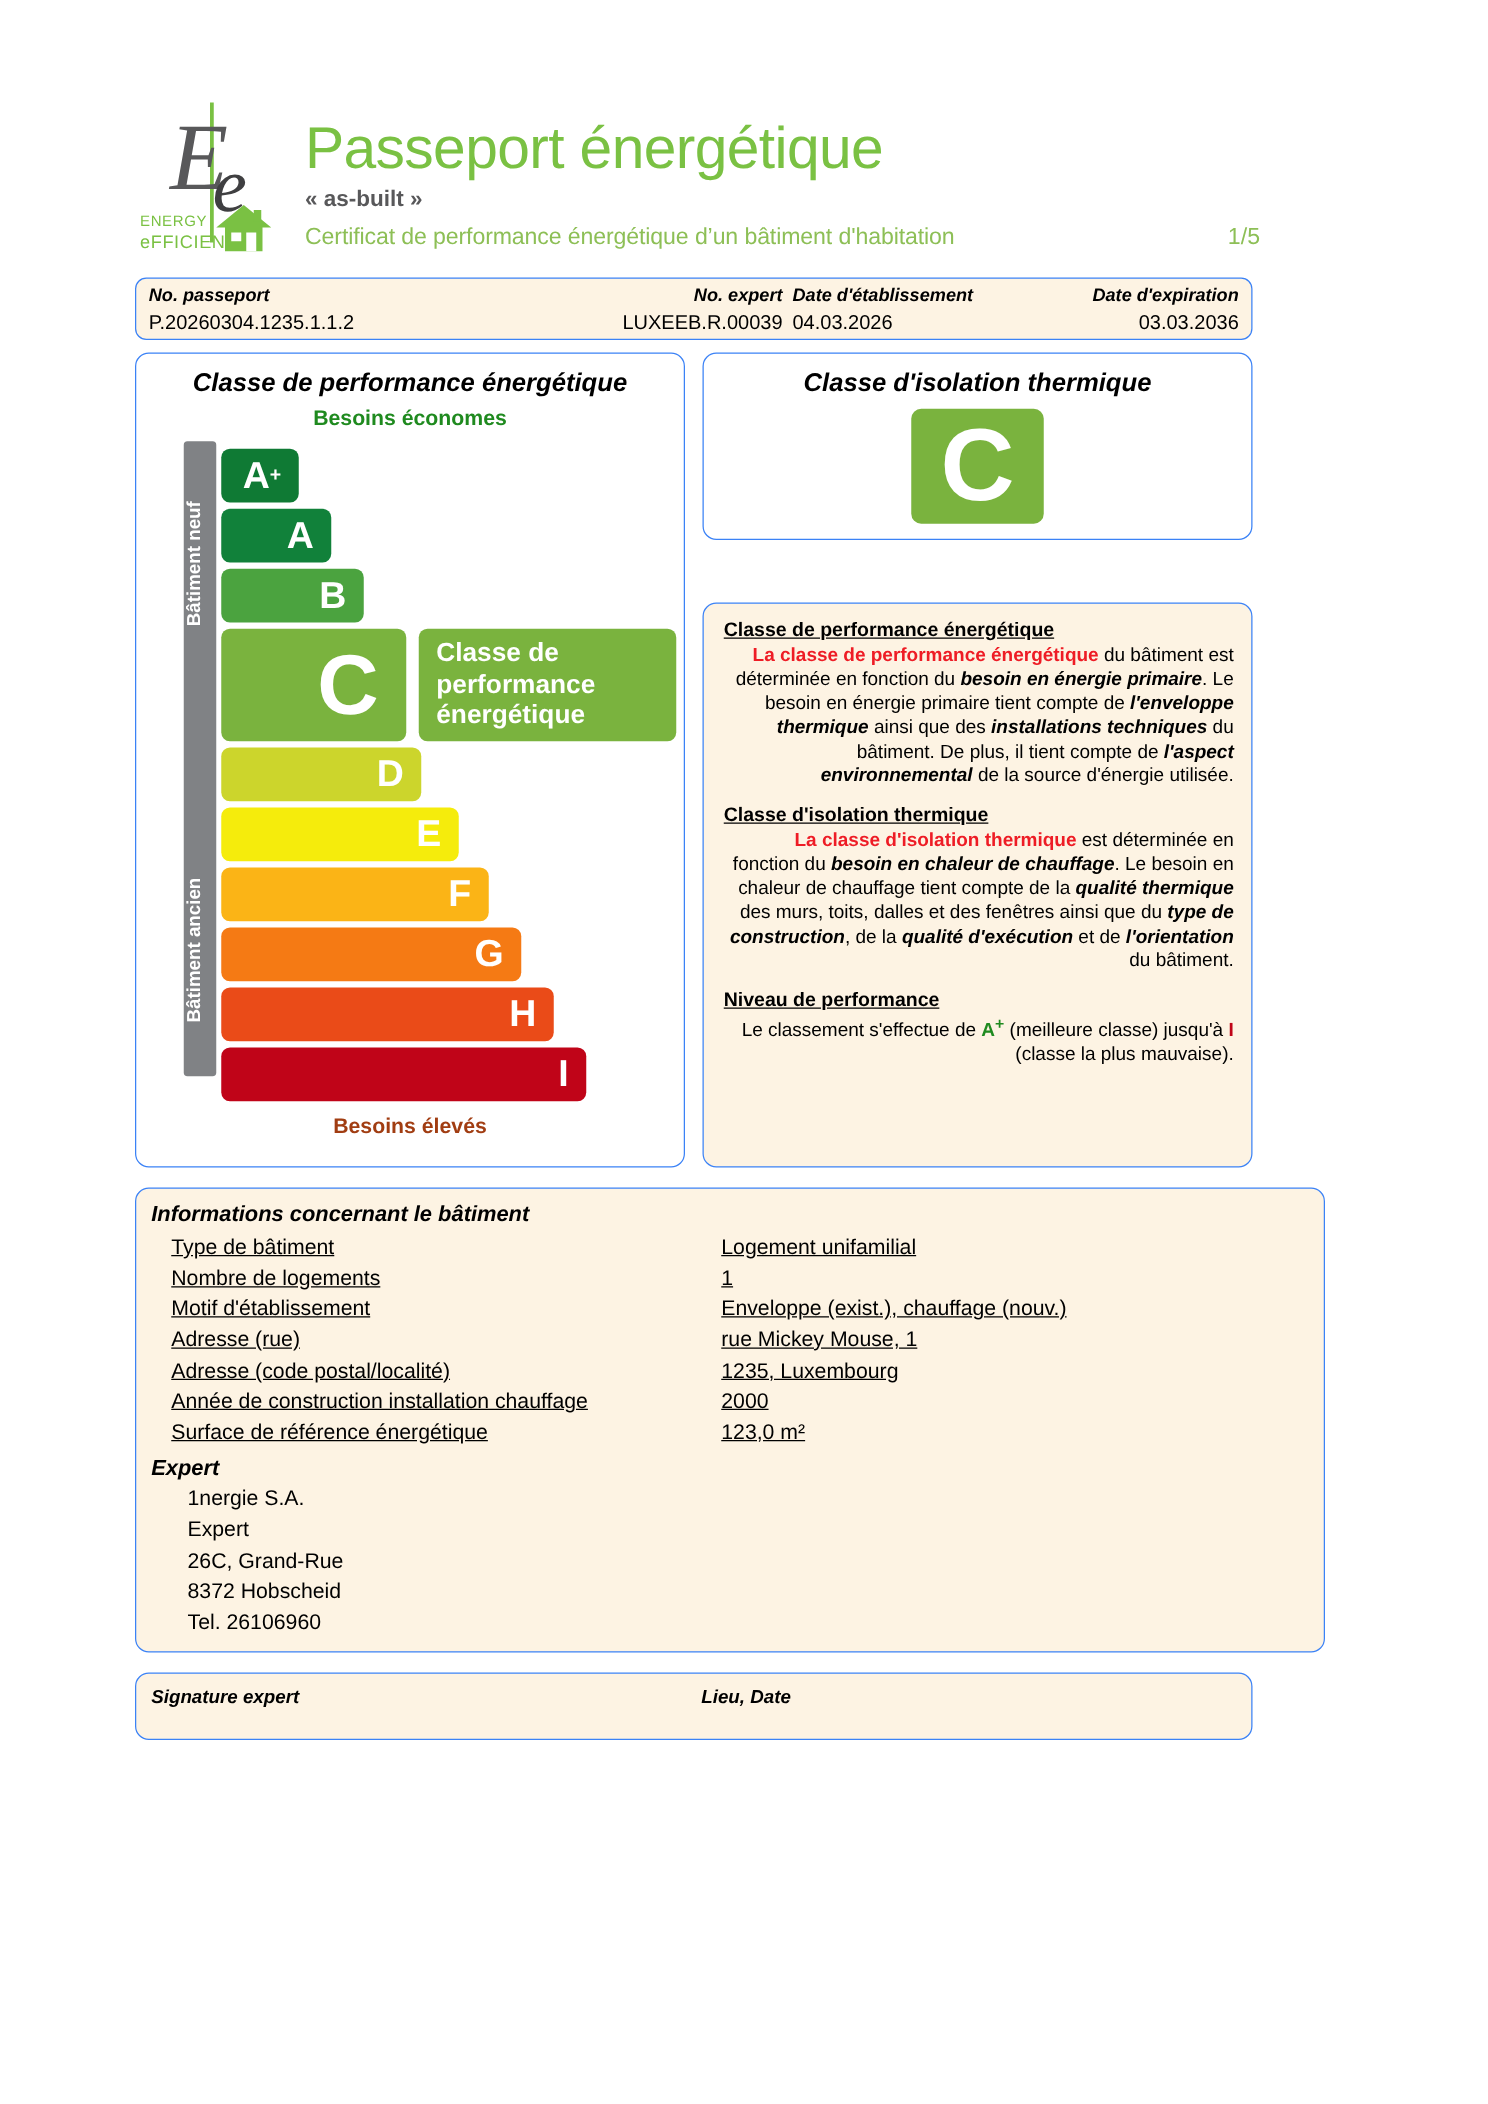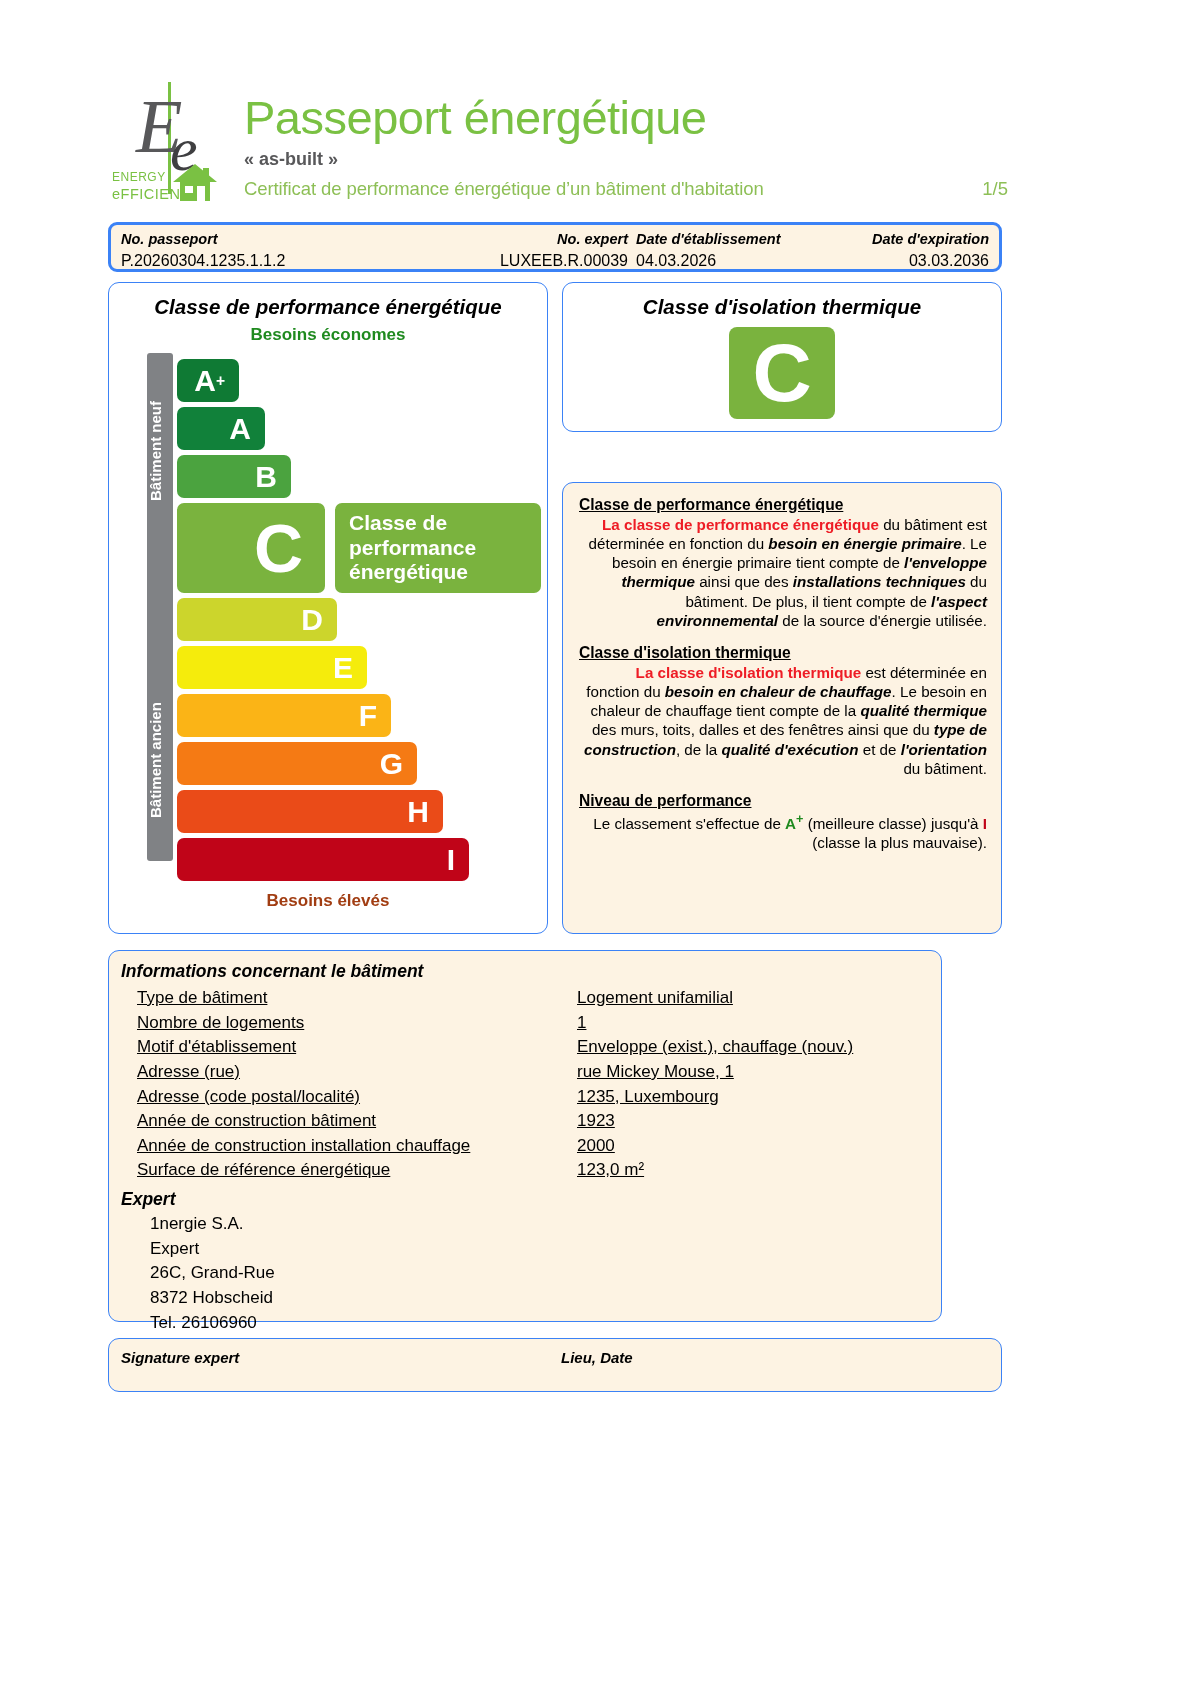--- a/index.html
+++ b/index.html
@@ -112,21 +112,21 @@
     font-size: 18.5px;
     color: #8dbf56;
     padding-left: 14px;
   }
 
   
   .metabar {
     position: absolute;
     left: 108px; top: 222px;
     width: 894px; height: 50px;
-    border: 3px solid #3b82f6;
+    border: 1px solid #3b82f6;
     border-radius: 9px;
     background: #fdf3e3;
     padding: 5px 10px 0 10px;
   }
   .meta-row {
     display: flex;
     width: 100%;
     line-height: 1.35;
   }
   .meta-row .c1 { width: 330px; }
@@ -172,21 +172,21 @@
   }
   
   #panel-exp {
     left: 562px; top: 482px;
     width: 440px; height: 452px;
     background: #fdf3e3;
   }
   
   #panel-info {
     left: 108px; top: 950px;
-    width: 834px; height: 372px;
+    width: 952px; height: 372px;
     background: #fdf3e3;
   }
   
   #panel-sig {
     left: 108px; top: 1338px;
     width: 894px; height: 54px;
     background: #fdf3e3;
   }
 
   
@@ -447,24 +447,20 @@
         </div>
         <div class="info-row">
           <div class="k">Adresse (rue)</div>
           <div class="v">rue Mickey Mouse, 1</div>
         </div>
         <div class="info-row">
           <div class="k">Adresse (code postal/localité)</div>
           <div class="v">1235, Luxembourg</div>
         </div>
         <div class="info-row">
-          <div class="k">Année de construction bâtiment</div>
-          <div class="v">1923</div>
-        </div>
-        <div class="info-row">
           <div class="k">Année de construction installation chauffage</div>
           <div class="v">2000</div>
         </div>
         <div class="info-row">
           <div class="k">Surface de référence énergétique</div>
           <div class="v">123,0 m²</div>
         </div>
       </div>
     <div class="expert-title">Expert</div>
     <div id="expert-lines">

